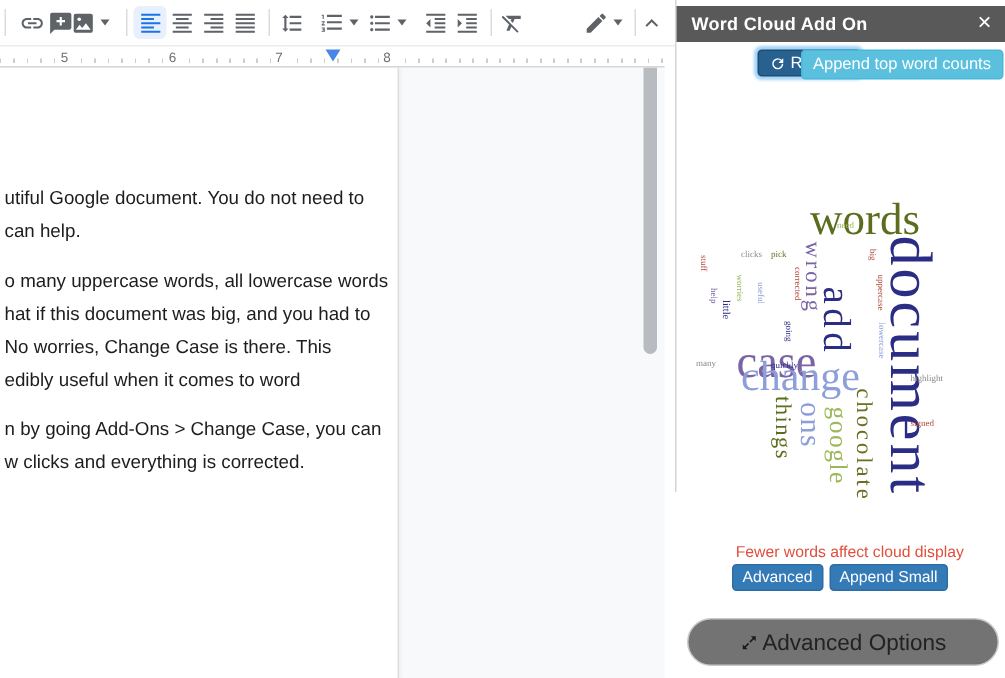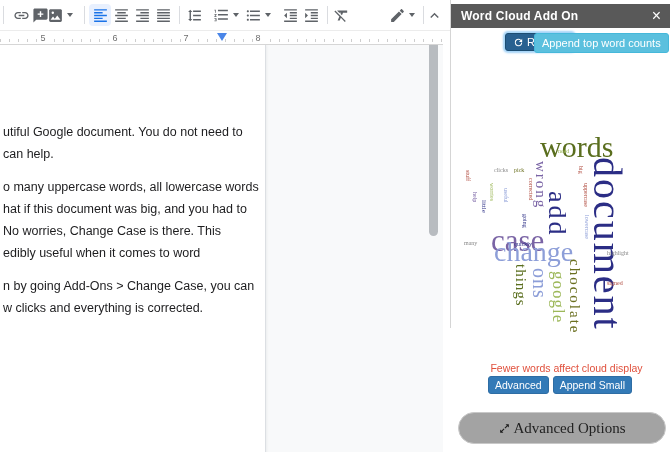--- a/index.html
+++ b/index.html
@@ -56,23 +56,23 @@
   .btn-append-top{position:absolute;left:83px;top:33px;background:#5bc0de;border:1px solid #46b8da;
        font-size:11px;padding:3px 7px;}
   .cloud{position:absolute;left:0;top:60px;width:670px;height:300px;pointer-events:none;}
   .cloud span{position:absolute;font-family:"Liberation Serif",serif;line-height:1;white-space:nowrap;}
   .cloud span.v{writing-mode:vertical-rl;}
   .sb-warning{position:absolute;left:450px;top:362px;width:233px;text-align:center;font-size:10.5px;
               color:#e0503c;}
   .sb-actions{position:absolute;left:450px;top:376px;width:220px;display:flex;justify-content:center;
               gap:4px;}
   .sb-actions .btn{background:#337ab7;border:1px solid #2e6da4;font-size:10.5px;padding:2px 6px;}
-  .btn-advanced{position:absolute;left:458px;top:412px;width:206px;height:30px;background:#a3a3a3;
+  .btn-advanced{position:absolute;left:458px;top:412px;width:206px;height:30px;background:#737373;
       border:1px solid #c8c8c8;border-radius:16px;display:flex;align-items:center;justify-content:center;
-      gap:2px;font-family:Liberation Serif, serif;font-size:15px;color:#222;cursor:pointer;}
+      gap:2px;font-family:Liberation Sans, sans-serif;font-size:15px;color:#222;cursor:pointer;}
 </style>
 </head>
 <body>
 
 <div class="toolbar">
     <div class="tb-sep" style="left: 3px;"></div>
     <div class="tb-btn" style="left: 10px;">
       <svg viewBox="0 0 24 24">
         <path fill="currentColor" d="M3.9 12c0-1.7 1.4-3.1 3.1-3.1h4V7H7c-2.8 0-5 2.2-5 5s2.2 5 5 5h4v-1.9H7c-1.7 0-3.1-1.4-3.1-3.1zM8 13h8v-2H8v2zm9-6h-4v1.9h4c1.7 0 3.1 1.4 3.1 3.1s-1.4 3.1-3.1 3.1h-4V17h4c2.8 0 5-2.2 5-5s-2.2-5-5-5z"></path>
       </svg>

